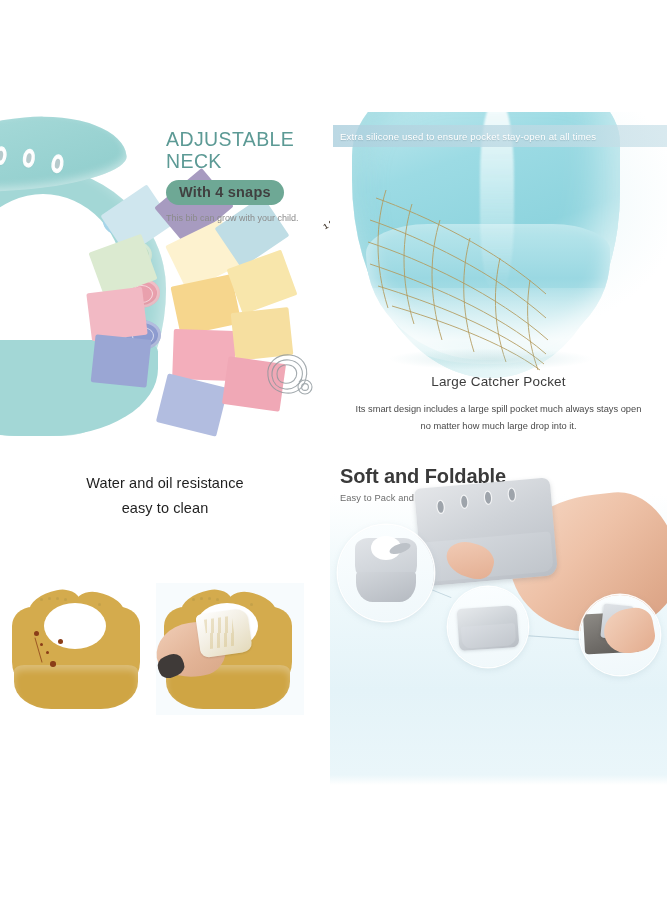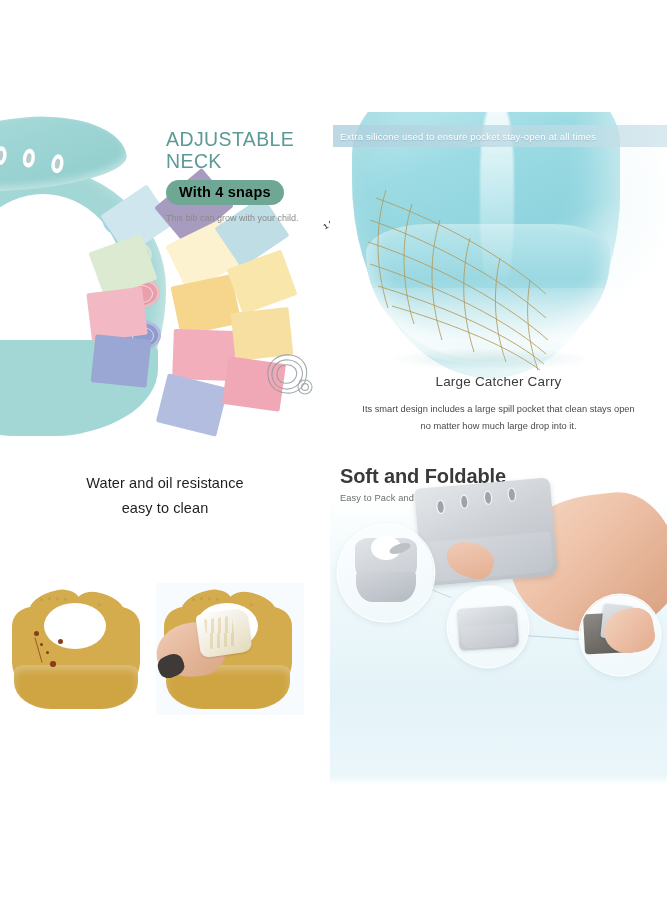--- a/index.html
+++ b/index.html
@@ -78,21 +78,21 @@
   .fo-d{left:138px;top:176px;background:#f0a8b6; transform:rotate(8deg);width:58px;height:48px;}
 
   .fanlabel{position:absolute;font-size:7.5px;color:#4b4036;font-weight:700;
             letter-spacing:.1px;white-space:nowrap;}
   .fl1{left:322px;top:104px;transform:rotate(-31deg);}
 
   
   .neck-copy{position:absolute;right:12px;top:16px;width:152px;text-align:left;}
   .neck-h{font-size:19.5px;line-height:22px;color:#5c9a95;letter-spacing:.4px;font-weight:400;}
   .snapbadge{display:inline-block;margin-top:8px;padding:4px 13px 5px;border-radius:13px;
-             background:#6ea895;color:#000000;font-size:14.5px;font-weight:700;letter-spacing:.2px;}
+             background:#6ea895;color:#404040;font-size:14.5px;font-weight:700;letter-spacing:.2px;}
   .neck-sub{margin-top:7px;font-size:9px;line-height:13px;color:#8b8b8b;}
 
   
   .clasp{position:absolute;left:258px;top:238px;width:62px;height:52px;opacity:.8;}
 
   
   .pocket-photo{position:absolute;left:0;top:0;width:337px;height:268px;overflow:hidden;background:#5eead4;}
   .pk-bg{position:absolute;left:-4px;top:-6px;width:346px;height:276px;
          background:radial-gradient(ellipse 70% 80% at 62% 34%, #ffffff 0%, #f4fbfc 26%, #ffffff 58%, #ffffff 100%);}
   .pk-body{position:absolute;left:22px;top:-34px;width:268px;height:300px;
@@ -325,23 +325,23 @@
       </svg>
 
       <div class="pk-shadow"></div>
 
       <div class="pk-banner">
         <span>Extra silicone used to ensure pocket stay-open at all times</span>
       </div>
     </div>
 
     <div class="pk-cap">
-      <div class="pk-title">Large Catcher Carry</div>
+      <div class="pk-title">Large Catcher Pocket</div>
       <div class="pk-desc">
-        <div>Its smart design includes a large spill pocket that clean stays open</div>
+        <div>Its smart design includes a large spill pocket much always stays open</div>
         <div>no matter how much large drop into it.</div>
       </div>
     </div>
   </div>
 
   <div class="panel" id="panel-clean">
 
     <div class="clean-copy">
       <div class="clean-l1">Water and oil resistance</div>
       <div class="clean-l2">easy to clean</div>

